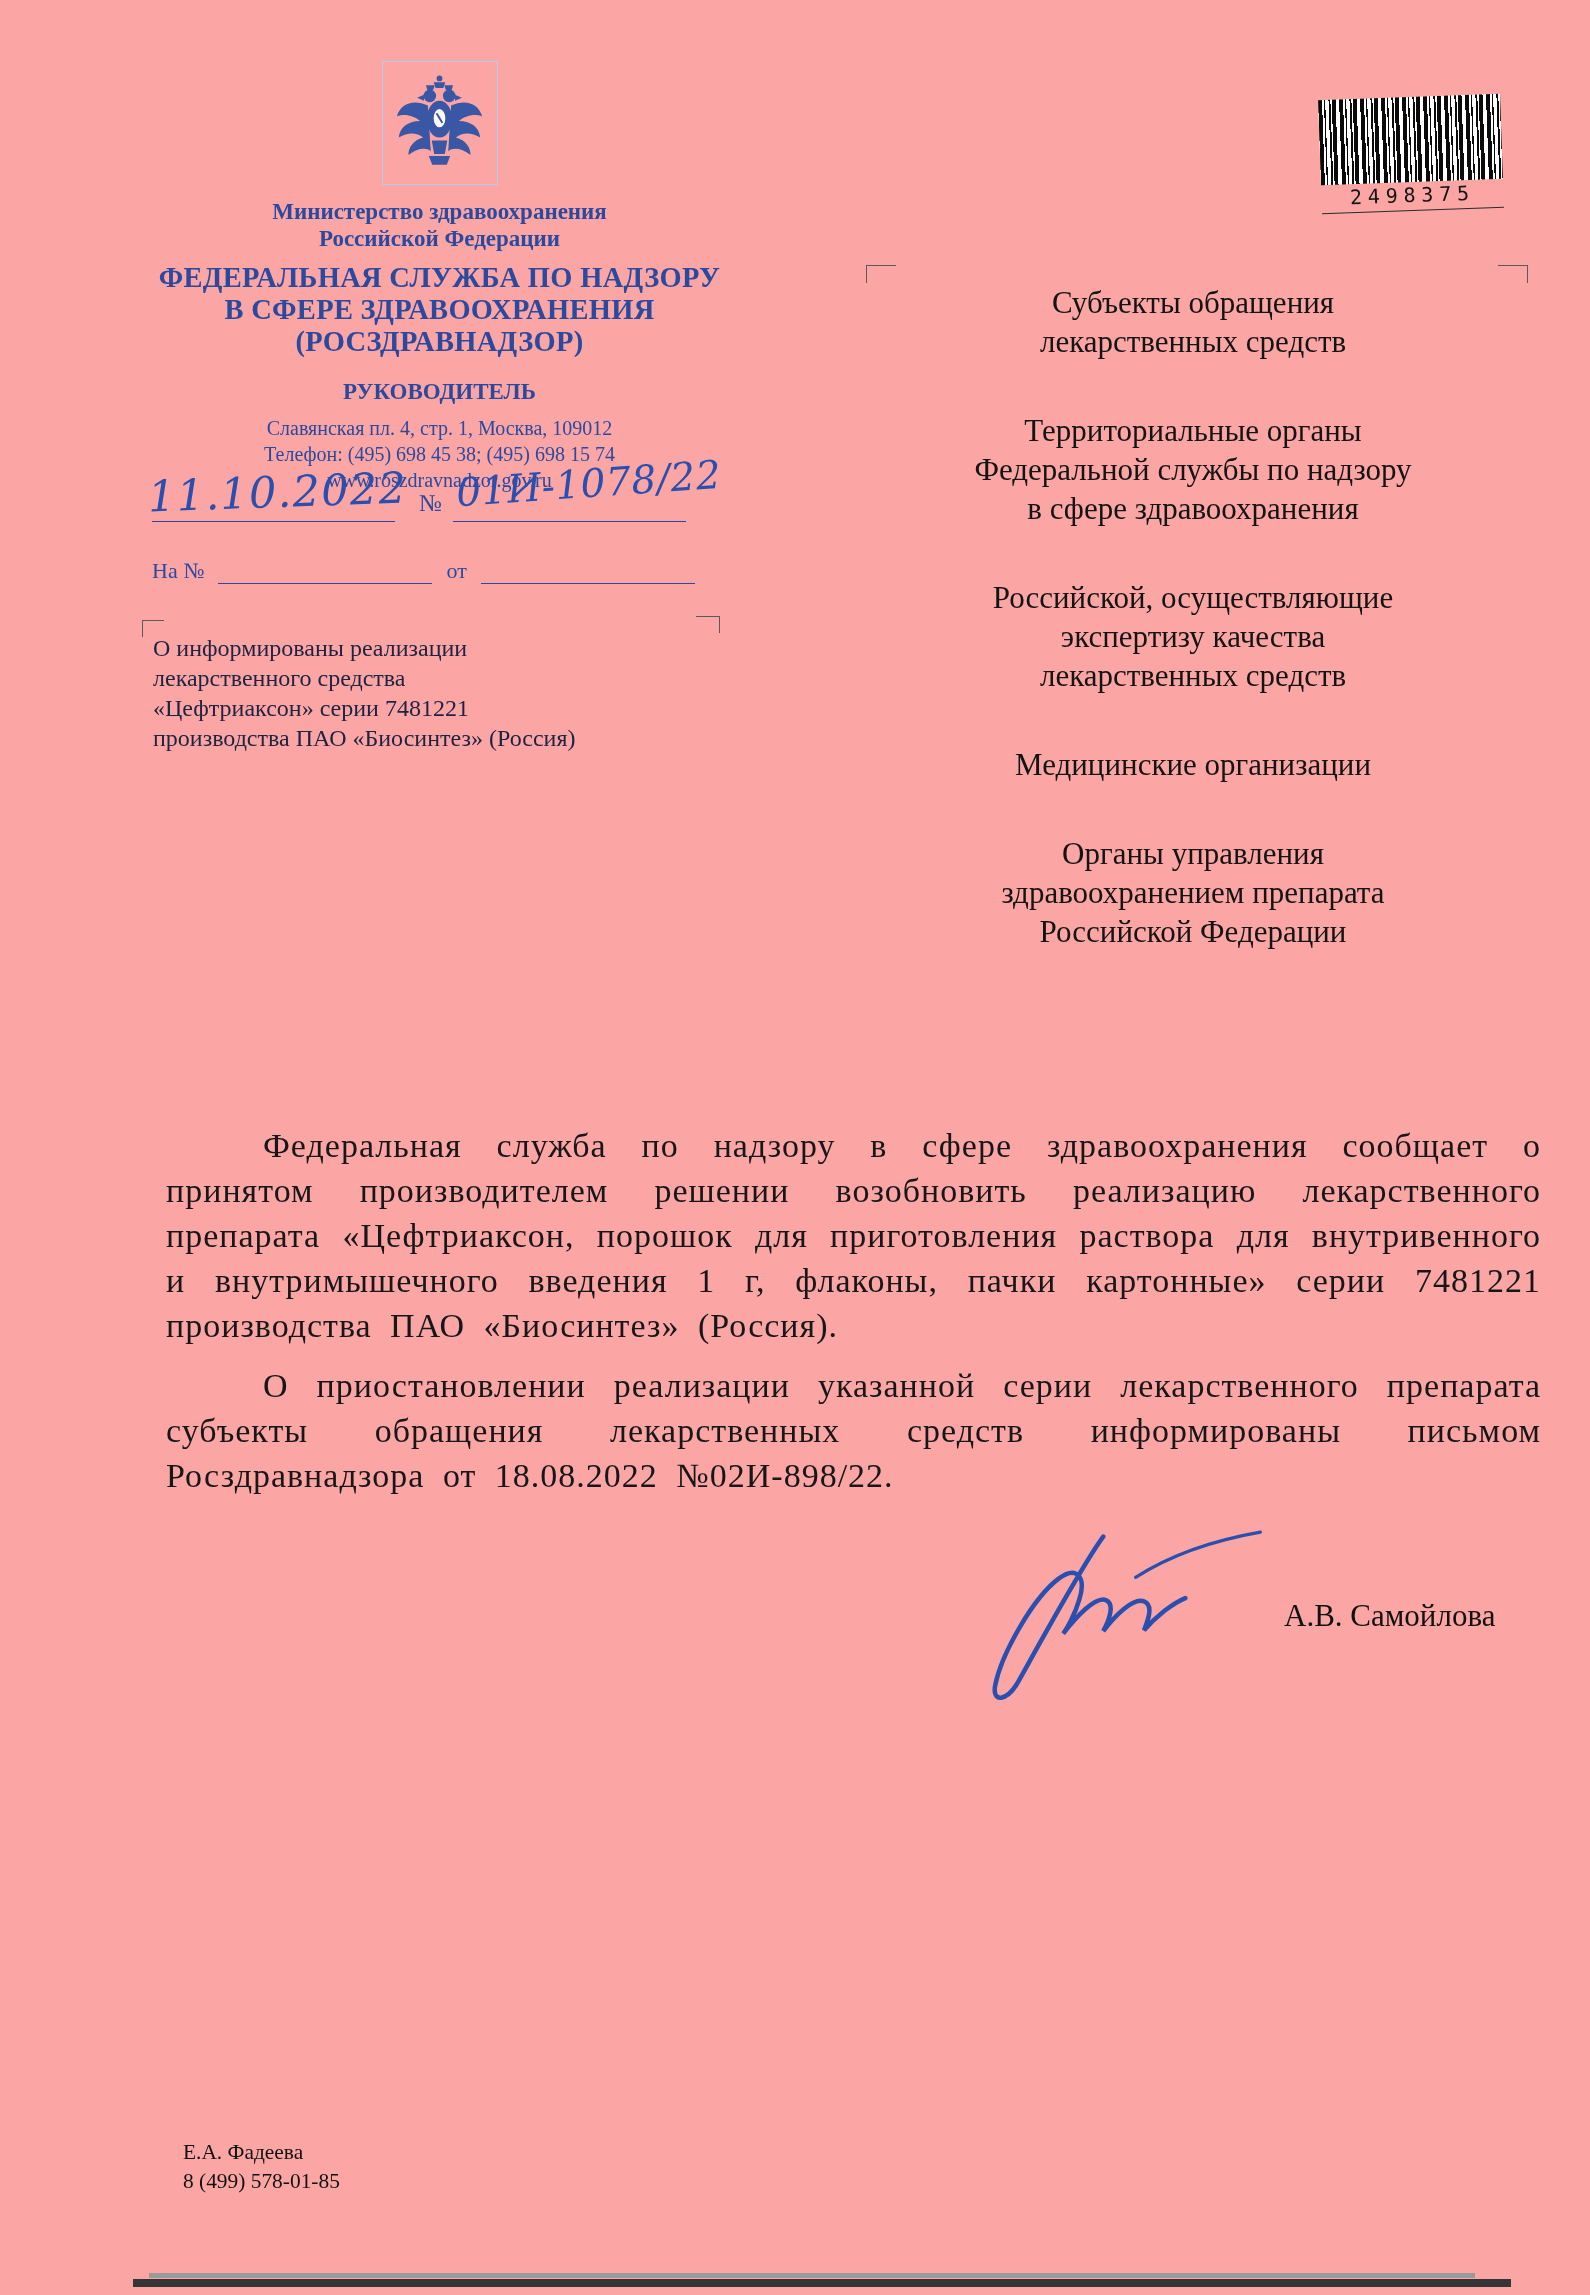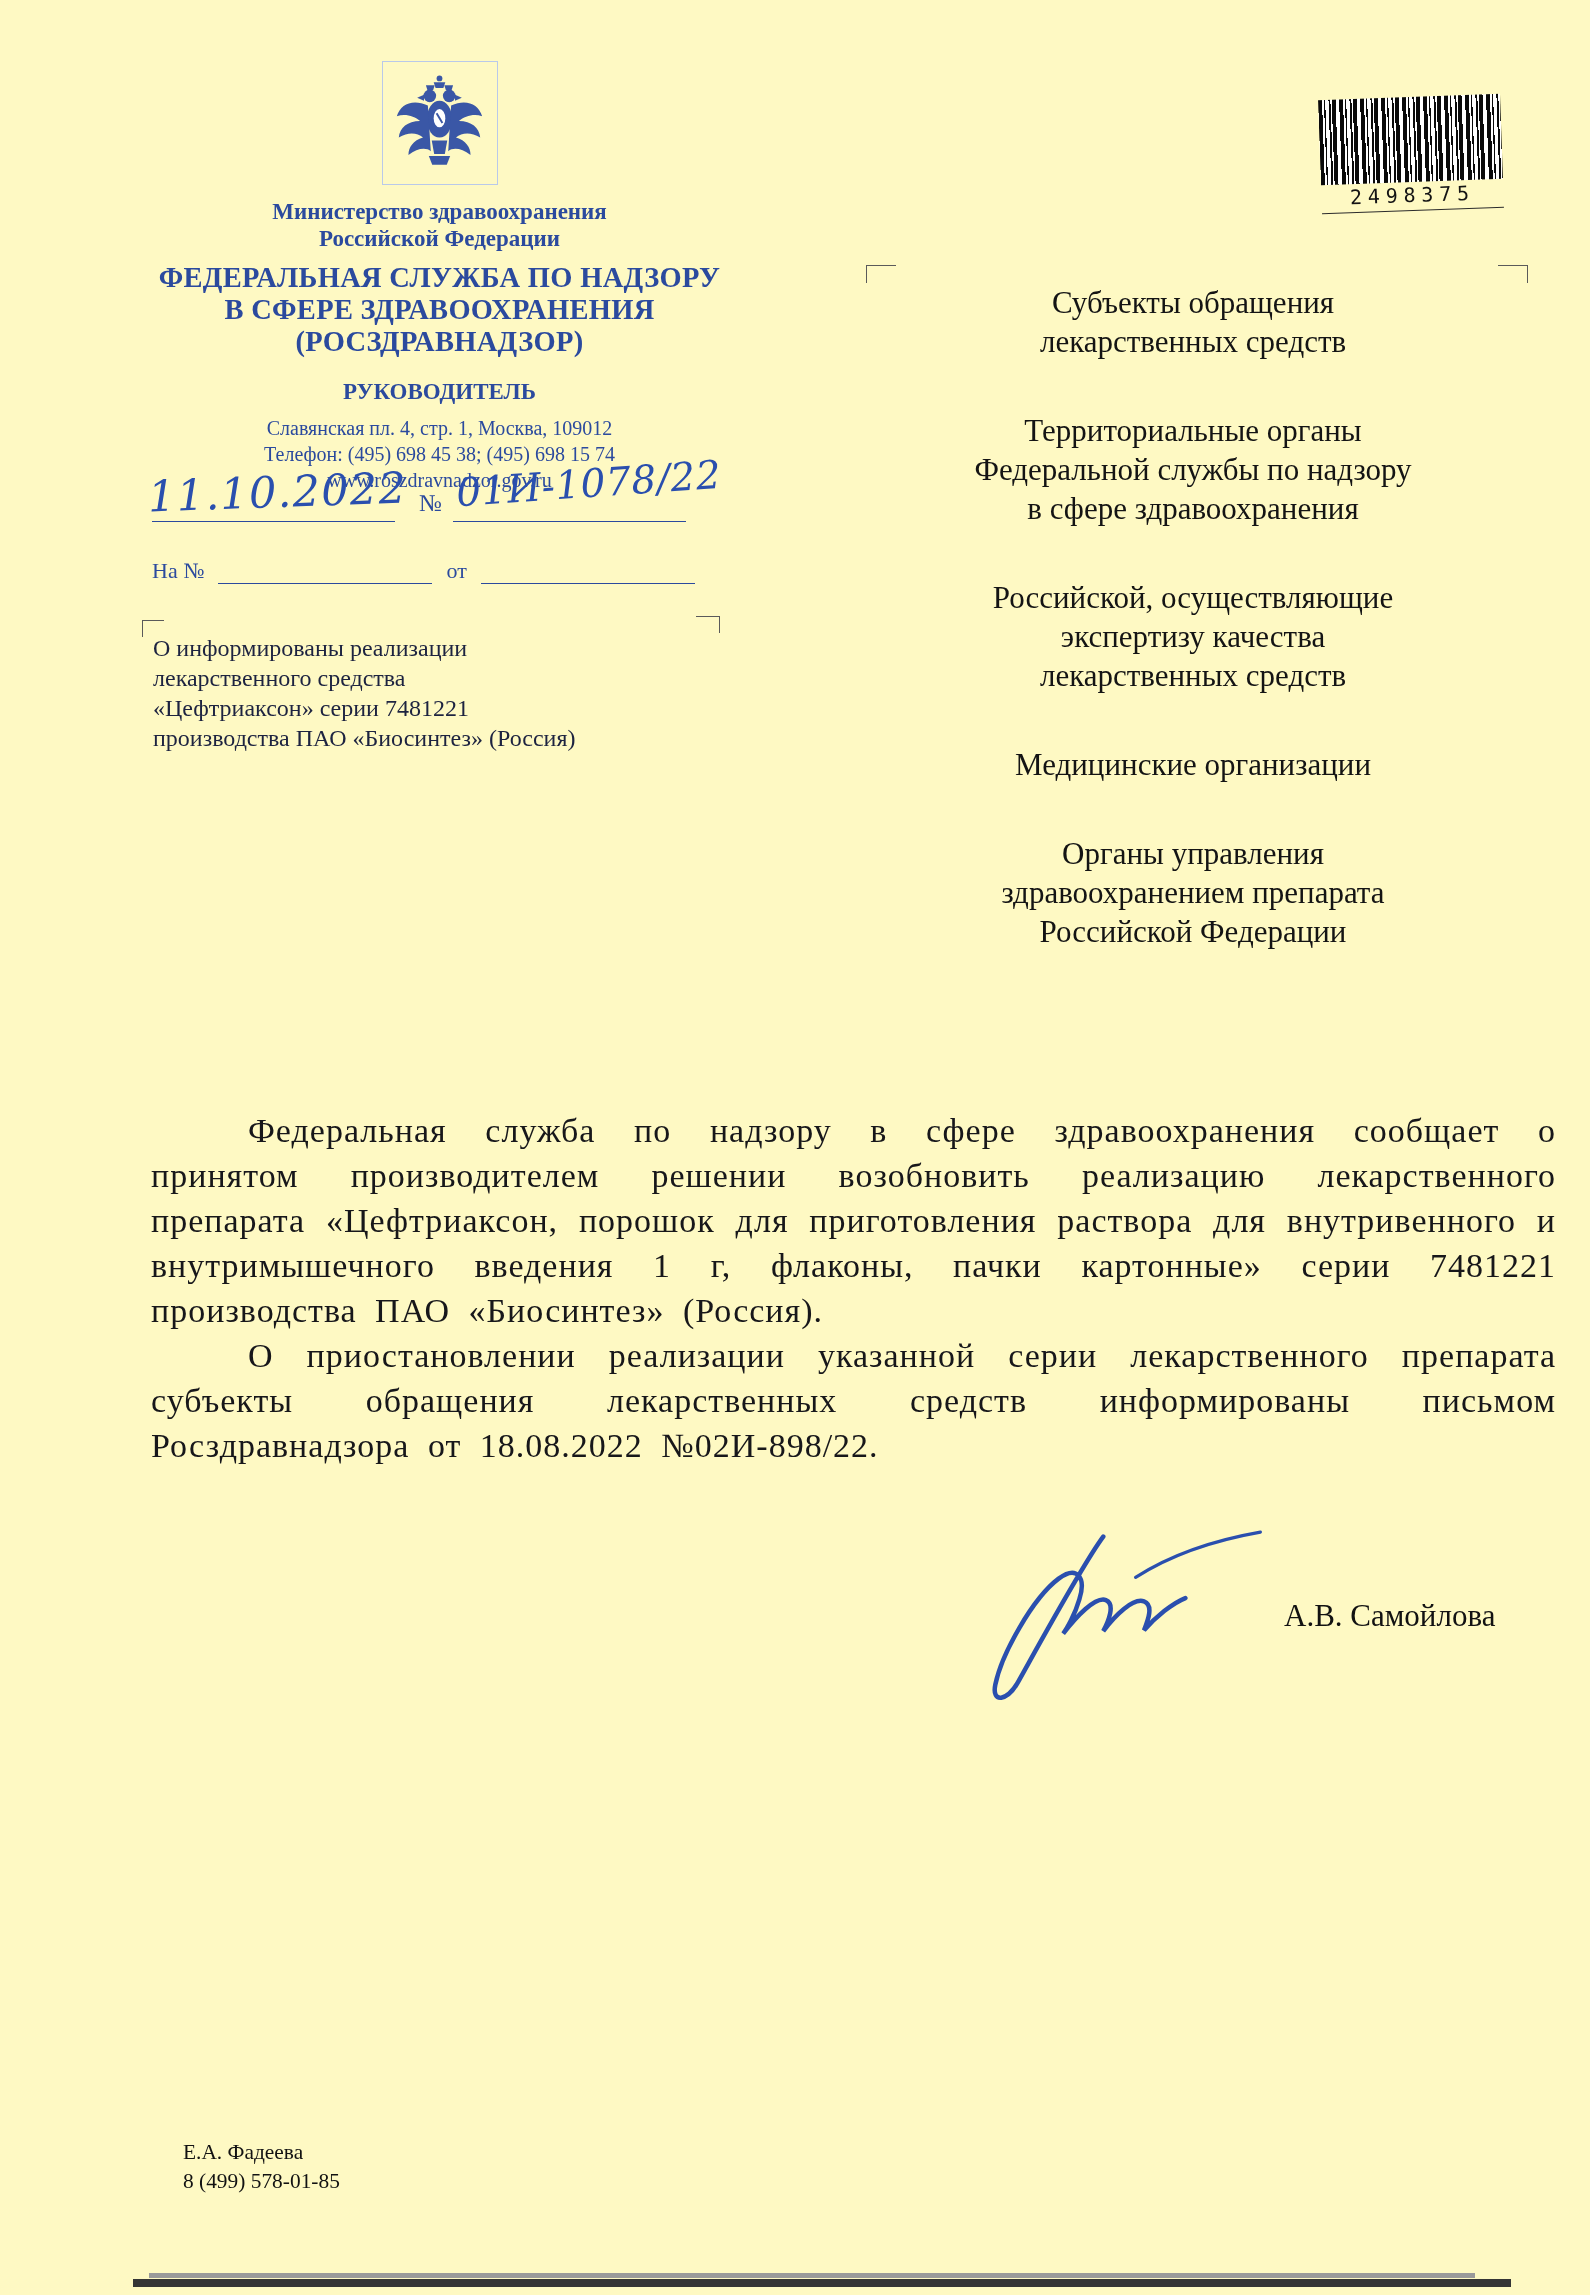--- a/index.html
+++ b/index.html
@@ -1,19 +1,19 @@
 <!DOCTYPE html>
 <html style="font-size:10.4px"><head>
 <meta charset="utf-8">
 <style>
   html,body{margin:0;padding:0;background:#e8e8e8;}
   .page{
     position:relative;
     width:1590px;height:2295px;
-    background:#fef9c3;
+    background:#fca5a5;
     font-family:"Liberation Serif", serif;
     overflow:hidden;
   }
   
   .letterhead{
     position:absolute;left:129px;top:61px;width:621px;
     text-align:center;color:#2b4a9e;
   }
   .emblem-box{
     width:116px;height:124px;margin:0 auto;
@@ -80,21 +80,21 @@
     text-align:center;font-size:31px;line-height:39px;color:#141414;
   }
   .addr-group{margin-bottom:50px;}
   .addr-group:last-child{margin-bottom:0;}
   
   .body-text{
     position:absolute;left:151px;top:1108px;width:1405px;
     font-size:34px;line-height:45px;color:#17171a;
     text-align:justify;letter-spacing:1px;word-spacing:9px;
   }
-  .body-text p{margin:0;text-indent:97px;}
+  .body-text p{margin:15px;text-indent:97px;}
   
   .signature-svg{position:absolute;left:919px;top:1501px;}
   .sig-name{position:absolute;left:1284px;top:1598px;font-size:31px;color:#121212;white-space:nowrap;}
   
   .footer{
     position:absolute;left:183px;top:2138px;
     font-size:21.4px;line-height:29px;color:#121212;
   }
   
   .scan-bar-light{position:absolute;left:149px;top:2273px;width:1326px;height:4.5px;background:#9a9a9a;}

